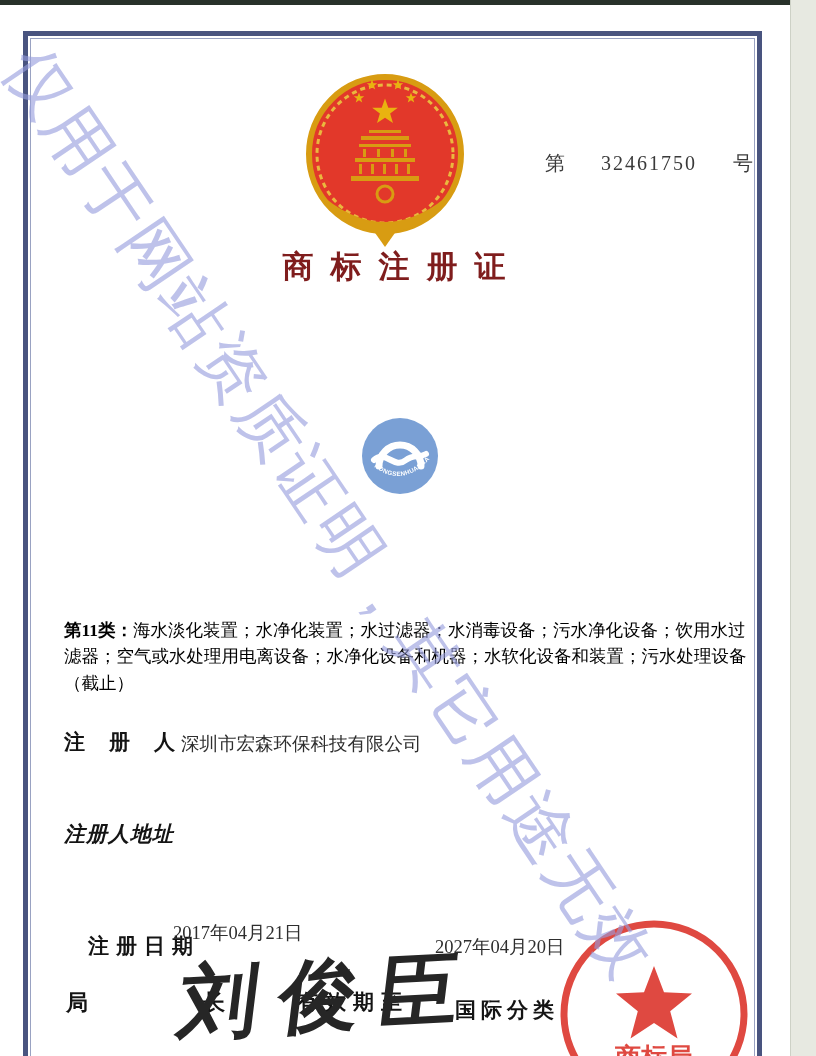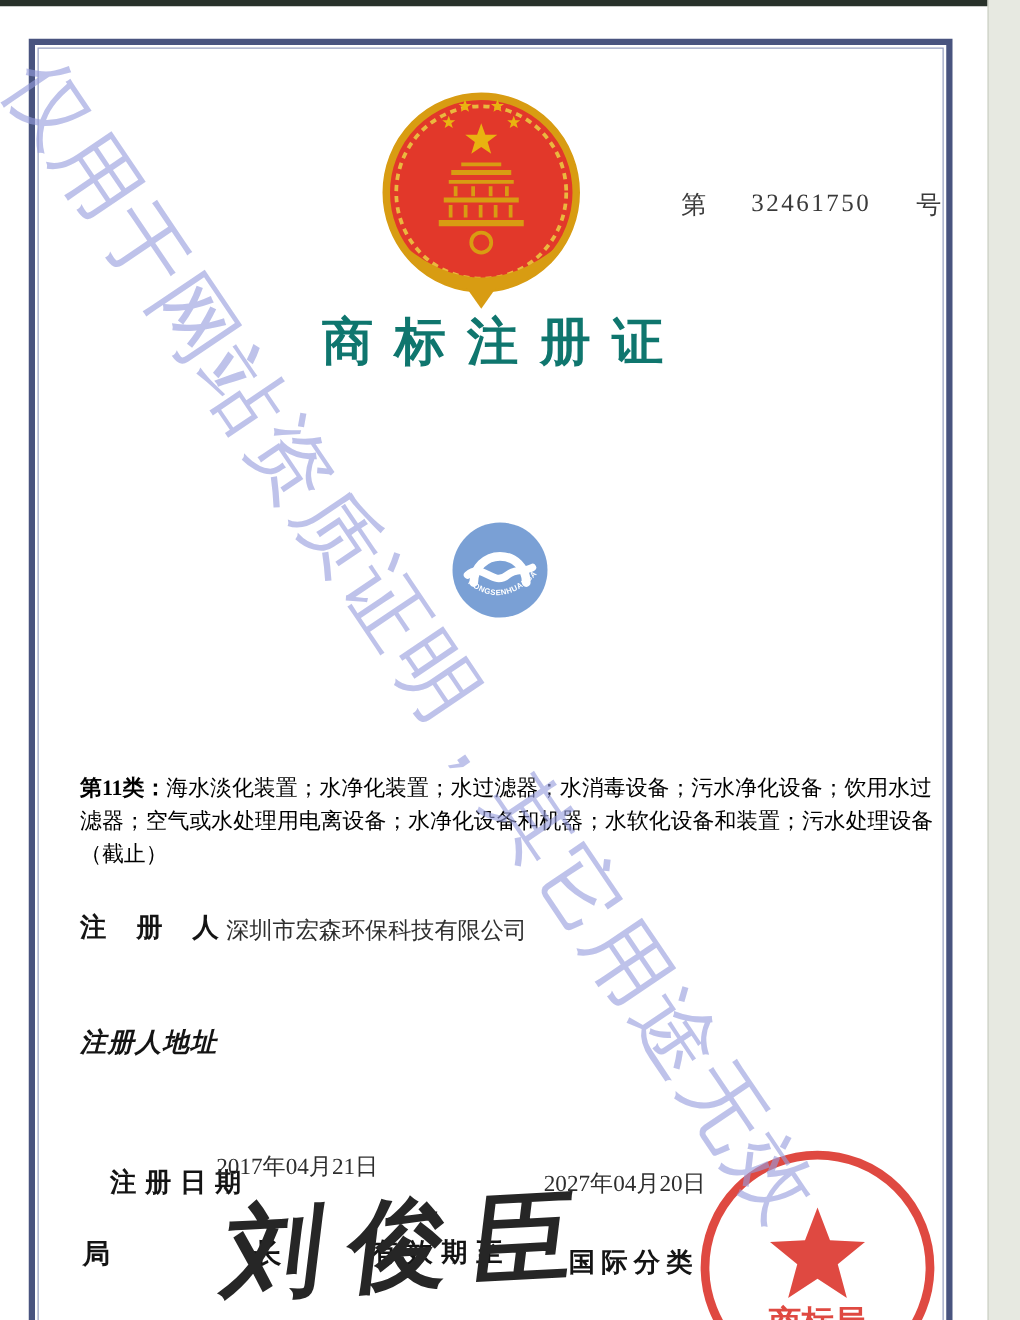--- a/index.html
+++ b/index.html
@@ -33,21 +33,21 @@
     font-family:"Liberation Sans","DejaVu Sans",sans-serif;
     font-size:11px;font-weight:700;letter-spacing:1px;color:#1c1c1c;white-space:nowrap;
   }
   .cert-no{
     left:545px;top:150px;display:flex;align-items:center;gap:36px;
     font-size:20px;color:#3a3a3a;
   }
   .cert-no .num{letter-spacing:2px;}
   .cert-title{
     left:23px;top:246px;width:742px;text-align:center;
-    font-size:41px;font-weight:700;letter-spacing:17px;text-indent:17px;color:#0f766e;
+    font-size:31px;font-weight:700;letter-spacing:17px;text-indent:17px;color:#7f1d1d;
   }
   .heading{
     left:64px;top:580px;
     font-family:"Liberation Sans","DejaVu Sans",sans-serif;
     font-size:20px;font-weight:700;color:#141414;
   }
   .goods-body{
     left:64px;top:617px;width:690px;
     font-size:17.5px;line-height:1.5;color:#000000;
   }

